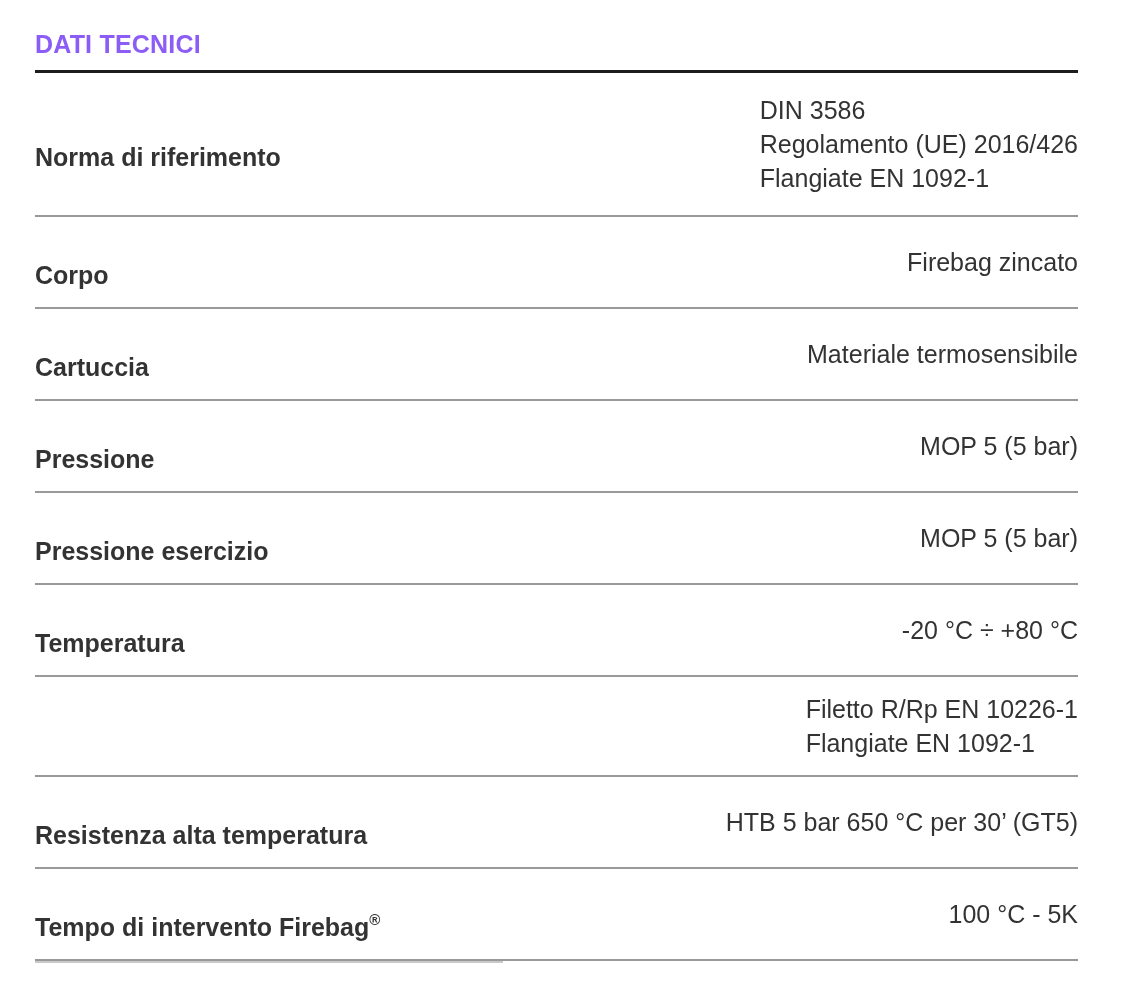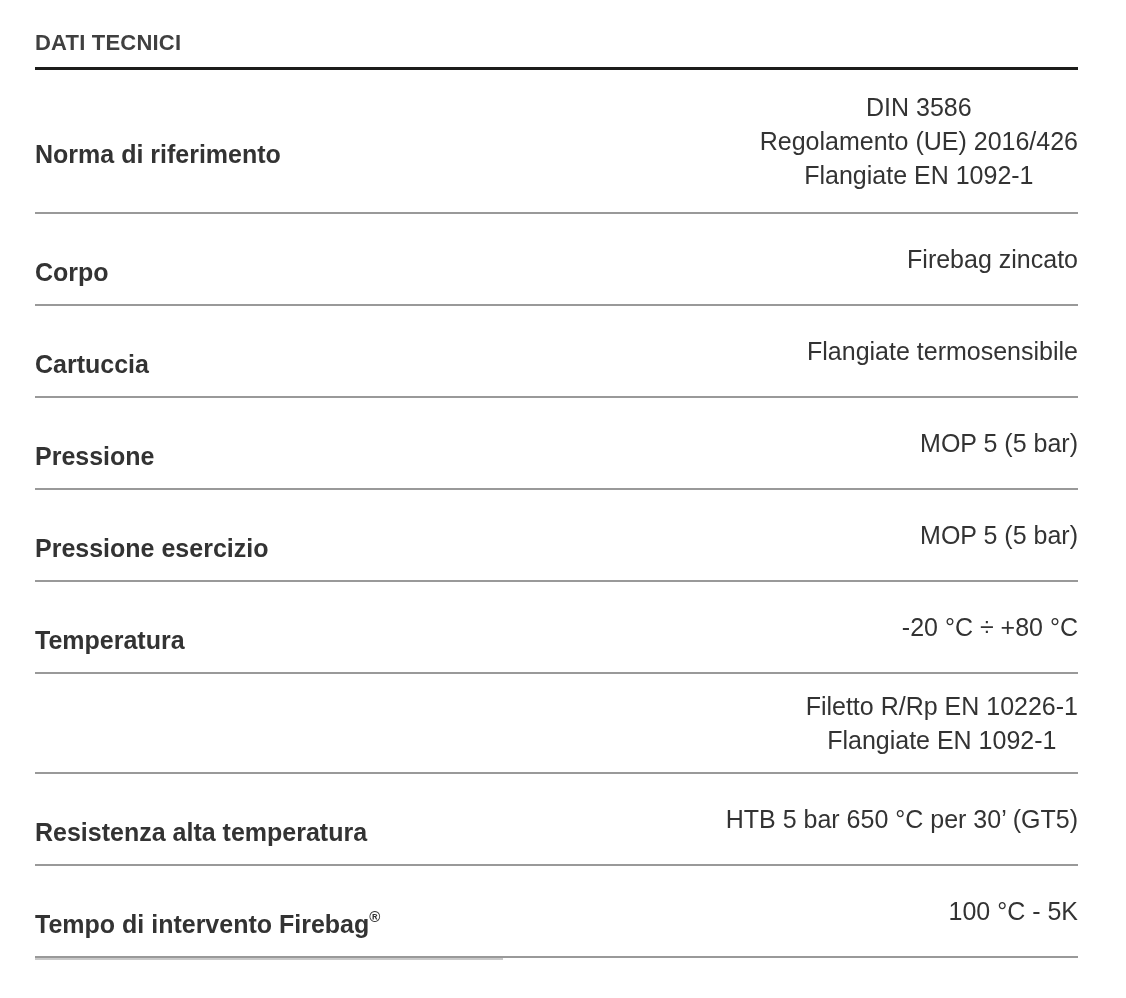--- a/index.html
+++ b/index.html
@@ -10,23 +10,23 @@
     height: 998px;
     font-family: "Liberation Sans", "DejaVu Sans", sans-serif;
     color: #333333;
     overflow: hidden;
   }
   .page {
     padding: 30px 0 0 35px;
     width: 1043px;
   }
   .title {
-    font-size: 22px;
+    font-size: 25px;
     font-weight: bold;
-    color: #404040;
+    color: #8b5cf6;
     margin: 0 0 11px 0;
     letter-spacing: 0.2px;
   }
   .table {
     border-top: 3px solid #1d1d1b;
   }
   .row {
     display: flex;
     justify-content: space-between;
     align-items: center;
@@ -43,21 +43,21 @@
     margin-top: 26px;
   }
   .label sup {
     font-size: 15px;
     line-height: 0;
     position: relative;
     top: -2px;
   }
   .value {
     margin-left: auto;
-    text-align: center;
+    text-align: left;
     color: #333333;
   }
   .logos-strip {
     width: 446px;
     border-top: 2px solid #c9c9c9;
     border-bottom: 2px solid #c9c9c9;
     padding: 38px 0 30px 22px;
     display: flex;
     align-items: center;
     gap: 41px;
@@ -82,21 +82,21 @@
       </div>
     </div>
 
     <div class="row">
       <div class="label">Corpo</div>
       <div class="value">Firebag zincato</div>
     </div>
 
     <div class="row">
       <div class="label">Cartuccia</div>
-      <div class="value">Flangiate termosensibile</div>
+      <div class="value">Materiale termosensibile</div>
     </div>
 
     <div class="row">
       <div class="label">Pressione</div>
       <div class="value">MOP 5 (5 bar)</div>
     </div>
 
     <div class="row">
       <div class="label">Pressione esercizio</div>
       <div class="value">MOP 5 (5 bar)</div>

